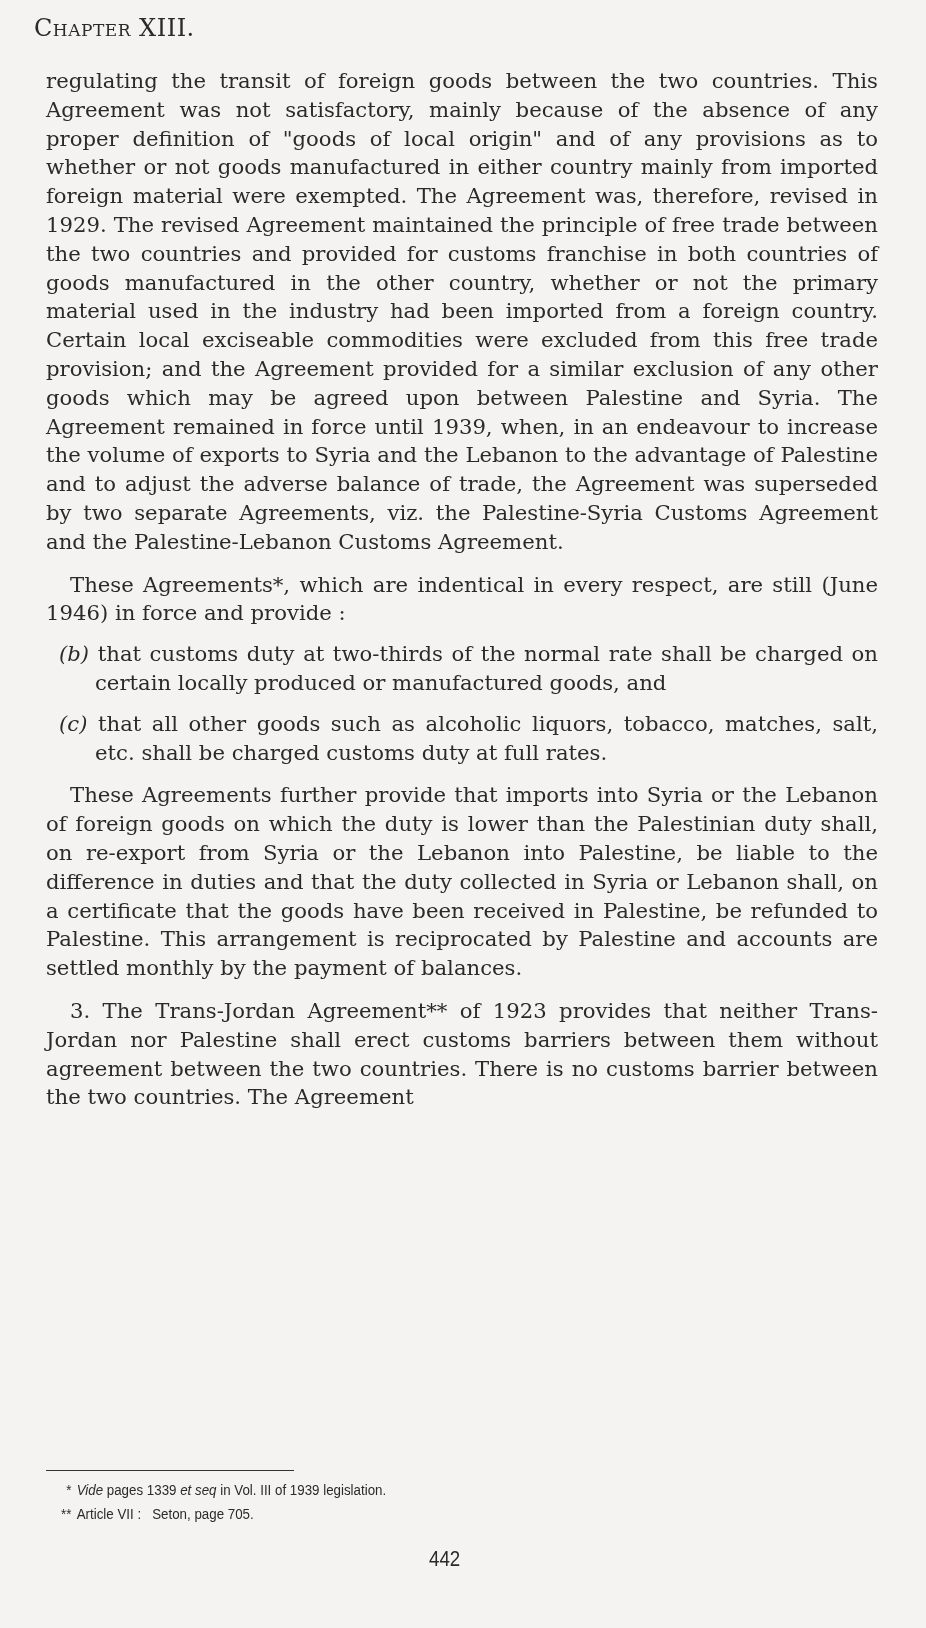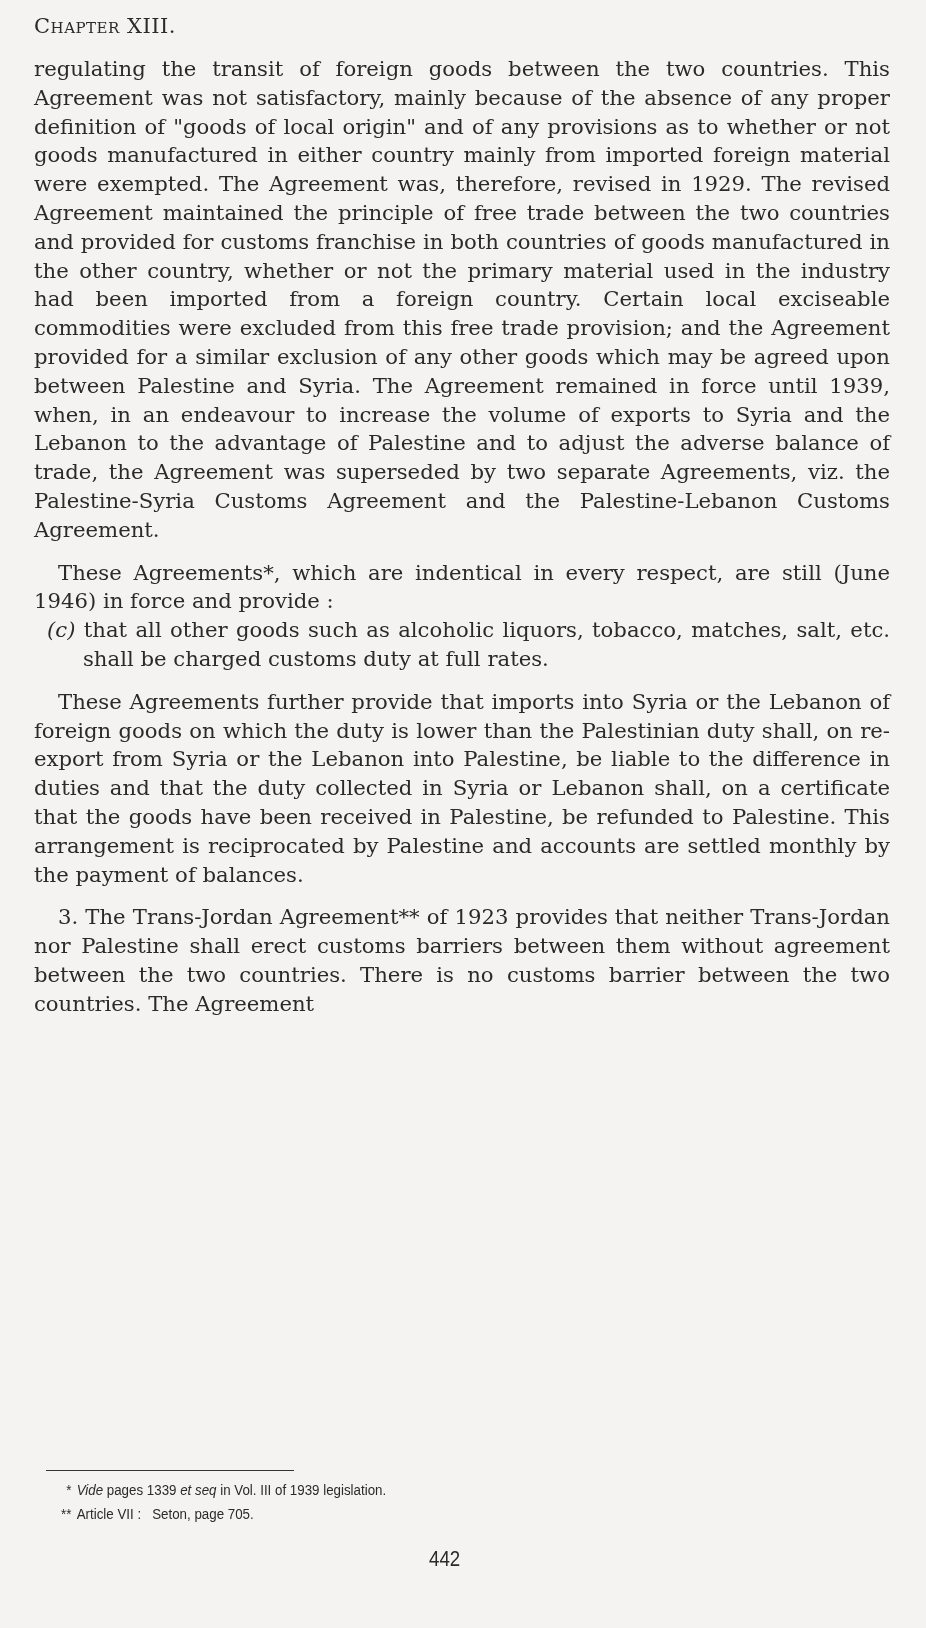--- a/index.html
+++ b/index.html
@@ -7,29 +7,29 @@
       width: 926px; height: 1628px;
       background: #f4f3f1;
       font-family: "DejaVu Serif", "Liberation Serif", serif;
       color: #2a2a2a;
       position: relative;
       overflow: hidden;
     }
     .page { position: absolute; left: 34px; top: 0; width: 856px; }
     .running-head {
       position: absolute; top: 14px; left: 0;
-      font-size: 21px; letter-spacing: 0.5px;
+      font-size: 24px; letter-spacing: 0.5px;
       font-variant: small-caps;
     }
     .body-text {
       position: absolute; top: 55px; left: 0; width: 856px;
       font-size: 21.2px; line-height: 28.8px;
       text-align: justify;
     }
-    .body-text p { margin: 0; text-indent: 0; }
+    .body-text p { margin: 12px; text-indent: 0; }
     .para-gap { margin-top: 14px !important; }
     .indent { text-indent: 24px !important; }
     .list-item {
       padding-left: 49px; text-indent: -36px !important;
     }
     .list-item .label { font-style: italic; }
     .footnote-rule {
       position: absolute; top: 1470px; left: 12px;
       width: 248px; height: 1px; background: #333;
     }
@@ -51,20 +51,24 @@
 <body>
 
 <div class="page">
   <div class="running-head">Chapter XIII.</div>
 
   <div class="body-text">
     <p>regulating the transit of foreign goods between the two countries. This Agreement was not satisfactory, mainly because of the absence of any proper definition of "goods of local origin" and of any provisions as to whether or not goods manufactured in either country mainly from imported foreign material were exempted. The Agreement was, therefore, revised in 1929. The revised Agreement maintained the principle of free trade between the two countries and provided for customs franchise in both countries of goods manufactured in the other country, whether or not the primary material used in the industry had been imported from a foreign country. Certain local exciseable commodities were excluded from this free trade provision; and the Agreement provided for a similar exclusion of any other goods which may be agreed upon between Palestine and Syria. The Agreement remained in force until 1939, when, in an endeavour to increase the volume of exports to Syria and the Lebanon to the advantage of Palestine and to adjust the adverse balance of trade, the Agreement was superseded by two separate Agreements, viz. the Palestine-Syria Customs Agreement and the Palestine-Lebanon Customs Agreement.</p>
     <p class="para-gap indent">These Agreements*, which are indentical in every respect, are still (June 1946) in force and provide :</p>
 
     <p class="list-item">
+      <span class="label">(b)</span>
+      <span>that customs duty at two-thirds of the normal rate shall be charged on certain locally produced or manufactured goods, and</span>
+    </p>
+    <p class="list-item">
       <span class="label">(c)</span>
       <span>that all other goods such as alcoholic liquors, tobacco, matches, salt, etc. shall be charged customs duty at full rates.</span>
     </p>
 
     <p class="para-gap indent">These Agreements further provide that imports into Syria or the Lebanon of foreign goods on which the duty is lower than the Palestinian duty shall, on re-export from Syria or the Lebanon into Palestine, be liable to the difference in duties and that the duty collected in Syria or Lebanon shall, on a certificate that the goods have been received in Palestine, be refunded to Palestine. This arrangement is reciprocated by Palestine and accounts are settled monthly by the payment of balances.</p>
     <p class="para-gap indent">3. The Trans-Jordan Agreement** of 1923 provides that neither Trans-Jordan nor Palestine shall erect customs barriers between them without agreement between the two countries. There is no customs barrier between the two countries. The Agreement</p>
   </div>
 
   <div class="footnote-rule"></div>
 

